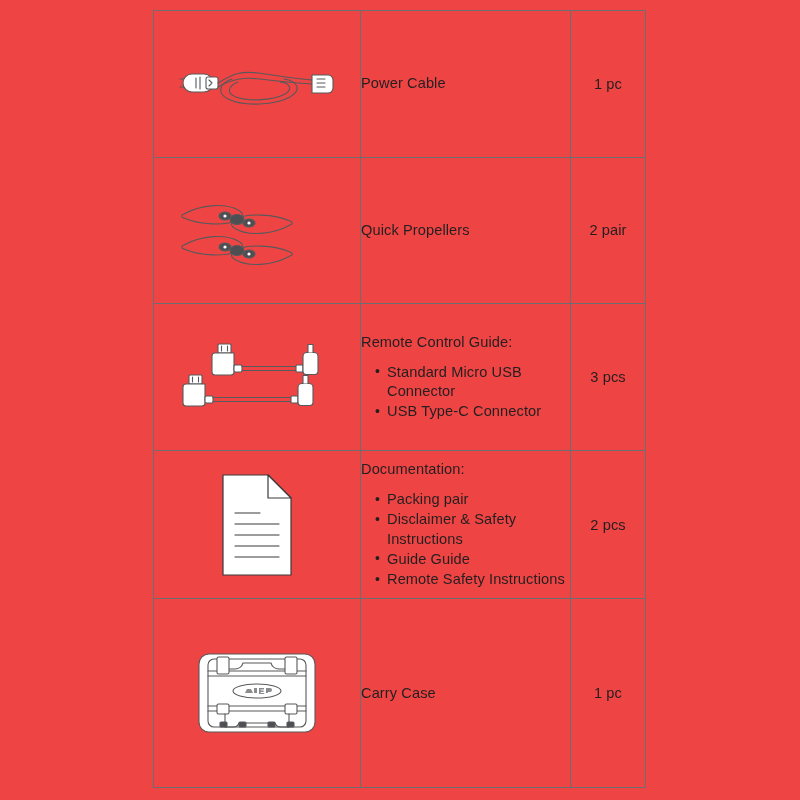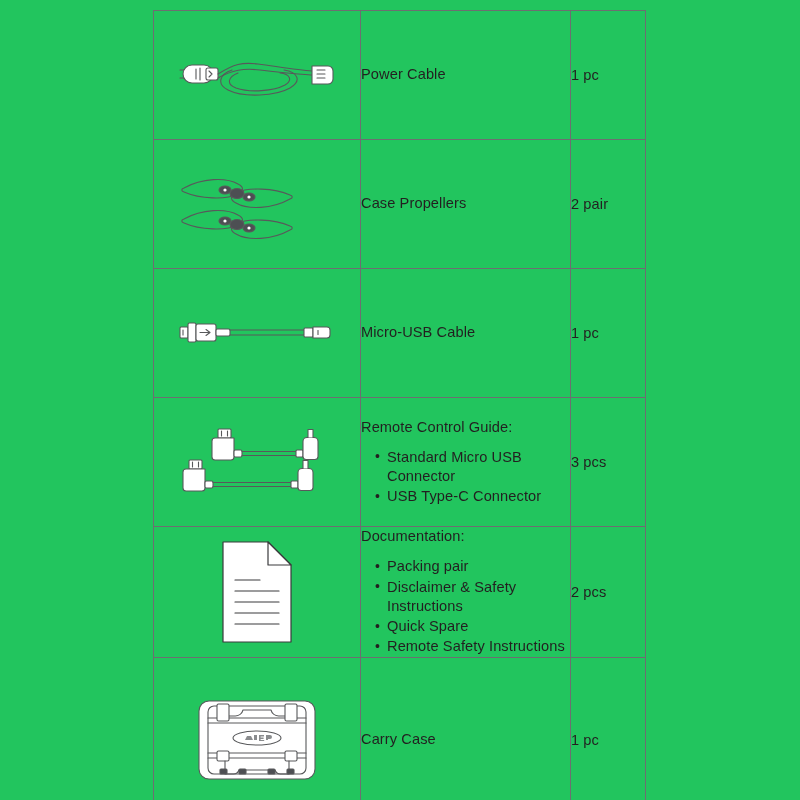--- a/index.html
+++ b/index.html
@@ -12,21 +12,21 @@
   }
   body {
     font-family: "Liberation Sans", sans-serif;
     color: #231f20;
   }
 
   .sheet {
     position: relative;
     width: 800px;
     height: 800px;
-    background: #22c55e;
+    background: #ef4444;
   }
 
   
   .packing-table {
     position: absolute;
     left: 153px;
     top: 10px;
     width: 492px;
     height: 778px;
     border-collapse: collapse;
@@ -71,20 +71,21 @@
   }
   .bullets li::before {
     content: "\2022";
     position: absolute;
     left: 0;
     top: -0.5px;
     font-size: 14px;
   }
 
   .qty-cell {
+    text-align: center;
     font-size: 14.6px;
     color: #231f20;
     letter-spacing: 0.1px;
   }
 
   .stroke {
     fill: none;
     stroke: #58595b;
     stroke-width: 1.1;
     stroke-linejoin: round;
@@ -158,50 +159,25 @@
               <path class="stroke" d="M118 69 C 100 79 76 80 64 73 C 58 70 58 66 64 63 C 76 57 102 58 118 65 C 121 66 121 68 118 69 z"></path>
               <ellipse class="stroke fill-dark" cx="53" cy="60" rx="6" ry="4"></ellipse>
               <ellipse class="stroke fill-dark" cx="65" cy="63.5" rx="7" ry="5"></ellipse>
               <ellipse class="stroke fill-dark" cx="77" cy="67" rx="6" ry="4"></ellipse>
               <circle class="fillw" cx="53" cy="60" r="1.6"></circle>
               <circle class="fillw" cx="77" cy="67" r="1.6"></circle>
             </svg>
           </span>
         </td>
         <td class="name-cell">
-          <span class="title">Case Propellers</span>
+          <span class="title">Quick Propellers</span>
         </td>
         <td class="qty-cell">2 pair</td>
       </tr>
 
-      <tr class="row-std">
-        <td class="img-cell">
-          <span>
-            <svg width="170" height="50" viewBox="0 0 170 50" aria-hidden="true">
-
-              <rect class="stroke fillw" x="8" y="19" width="8" height="11" rx="1"></rect>
-              <path class="stroke" d="M11 22 v5"></path>
-              <rect class="stroke fillw" x="16" y="15" width="8" height="19" rx="1.5"></rect>
-              <rect class="stroke fillw" x="24" y="16" width="20" height="17" rx="2"></rect>
-              <path class="stroke" d="M28 24.5 h9 M34 21.5 l4 3 l-4 3"></path>
-
-              <rect class="stroke fillw" x="44" y="21" width="14" height="7" rx="1.5"></rect>
-              <path class="stroke" d="M58 22 H132 M58 27 H132"></path>
-
-              <rect class="stroke fillw" x="132" y="20" width="9" height="9" rx="1"></rect>
-              <path class="stroke fillw" d="M141 19 h14 a3 3 0 0 1 3 3 v5 a3 3 0 0 1 -3 3 h-14 z"></path>
-              <path class="stroke" d="M146 22.5 v4"></path>
-            </svg>
-          </span>
-        </td>
-        <td class="name-cell">
-          <span class="title">Micro-USB Cable</span>
-        </td>
-        <td class="qty-cell">1 pc</td>
-      </tr>
 
       <tr class="row-std">
         <td class="img-cell">
           <span>
             <svg width="170" height="90" viewBox="0 0 170 90" aria-hidden="true">
 
               <rect class="stroke fillw" x="46" y="12" width="13" height="9" rx="1"></rect>
               <path class="stroke" d="M49.5 14 v5 M55.5 14 v5"></path>
               <path class="stroke fillw" d="M43 21 h19 v19 a3 3 0 0 1 -3 3 h-16 a3 3 0 0 1 -3 -3 v-16 a3 3 0 0 1 3 -3 z"></path>
               <rect class="stroke fillw" x="62" y="33" width="8" height="7" rx="1.5"></rect>
@@ -239,21 +215,21 @@
               <path class="stroke-dark fillw" d="M61 6 v23 h23 z"></path>
               <path class="stroke-dark" d="M28 44 h25 M28 55 h44 M28 66 h44 M28 77 h44 M28 88 h44"></path>
             </svg>
           </span>
         </td>
         <td class="name-cell">
           <span class="title">Documentation:</span>
           <ul class="bullets">
             <li>Packing pair</li>
             <li>Disclaimer &amp; Safety Instructions</li>
-            <li>Quick Spare</li>
+            <li>Guide Guide</li>
             <li>Remote Safety Instructions</li>
           </ul>
         </td>
         <td class="qty-cell">2 pcs</td>
       </tr>
 
       <tr class="row-last">
         <td class="img-cell">
           <span>
             <svg width="124" height="106" viewBox="0 0 124 106" aria-hidden="true">

